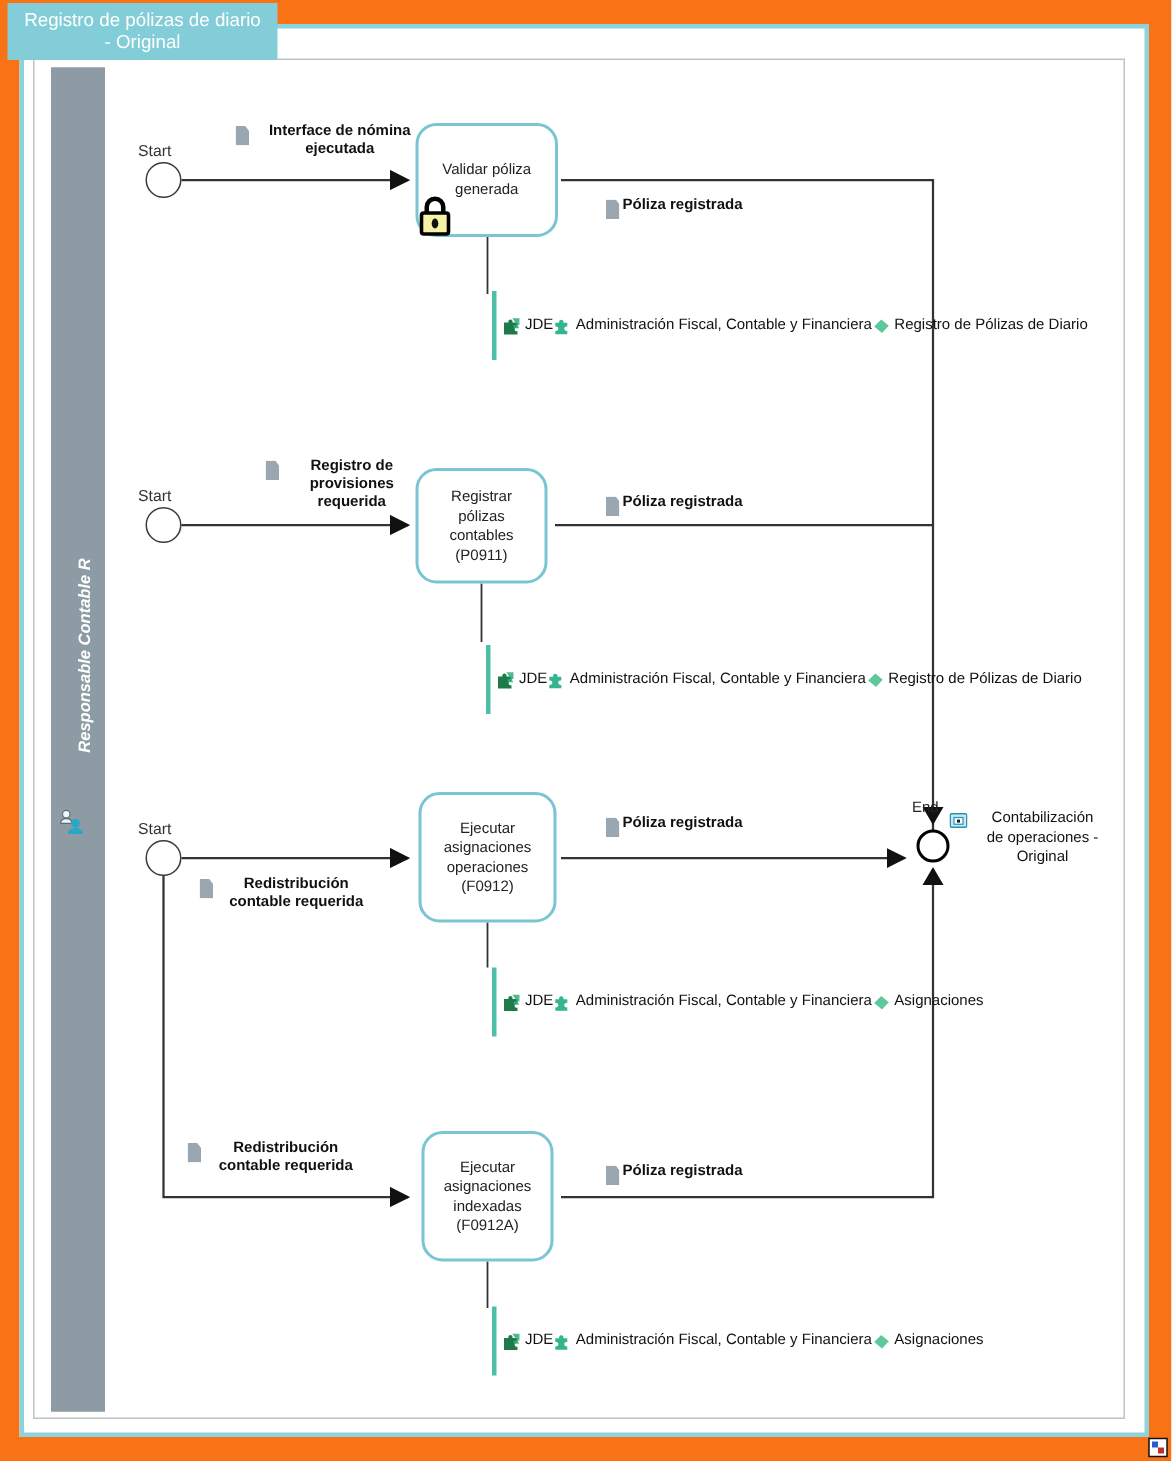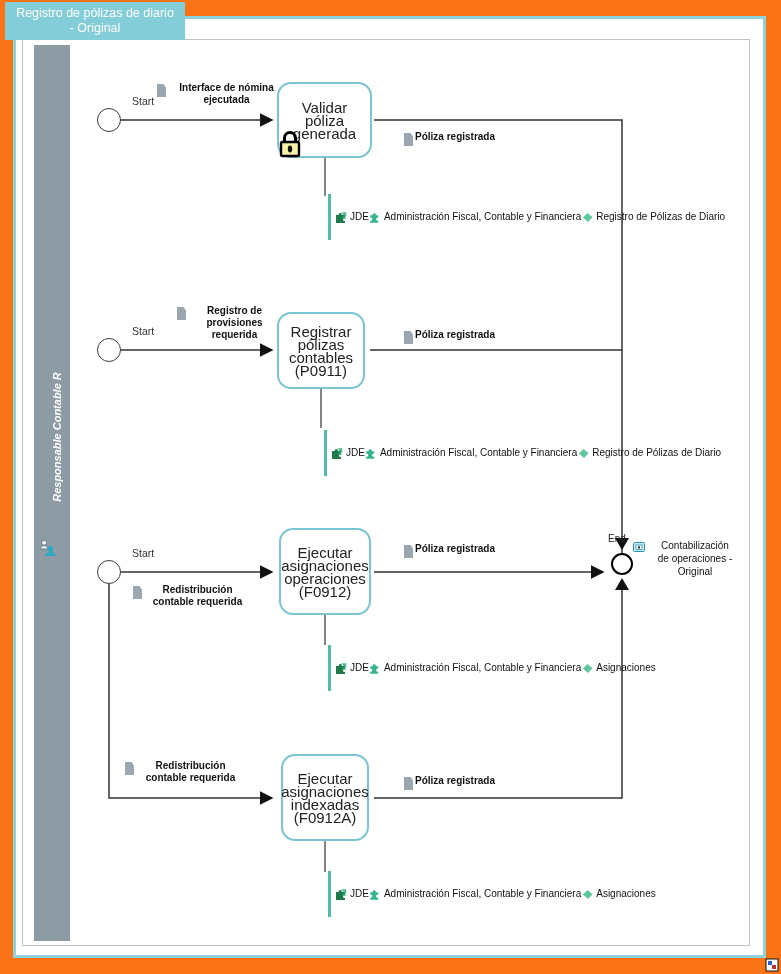--- a/index.html
+++ b/index.html
@@ -25,26 +25,26 @@
     text-align:center;color:#ffffff;font-style:italic;font-weight:bold;font-size:11px;
     white-space:nowrap;}
   .lane-icon{position:absolute;left:38px;top:538px;width:19px;height:19px;}
 
   
   #wires{position:absolute;left:0;top:0;width:781px;height:974px;}
 
   
   .start-ev{position:absolute;width:24px;height:24px;border:1.6px solid #3b3b3b;
     border-radius:50%;background:#ffffff;box-sizing:border-box;}
-  .start-lbl{position:absolute;font-size:10.5px;color:#333;white-space:nowrap;margin-left:40px;}
+  .start-lbl{position:absolute;font-size:10.5px;color:#333;white-space:nowrap;}
 
   
   .task{position:absolute;border:2px solid #79c5d3;border-radius:14px;background:#ffffff;
     box-sizing:border-box;display:flex;align-items:center;justify-content:center;text-align:center;
-    font-size:15px;line-height:13px;color:#222;padding:4px 6px;}
+    font-size:10px;line-height:13px;color:#222;padding:4px 6px;}
   .task-text{display:block;}
 
   
   .lock{position:absolute;width:26px;height:30px;}
 
   
   .dobj{position:absolute;display:flex;align-items:flex-start;gap:2px;white-space:nowrap;}
   .dobj .page{flex:0 0 auto;width:9px;height:13px;background:#9aa7b0;margin-top:2px;
     clip-path:polygon(0 0,72% 0,100% 26%,100% 100%,0 100%);}
   .dobj .dlbl{font-size:10px;line-height:12px;color:#111;font-weight:bold;}

